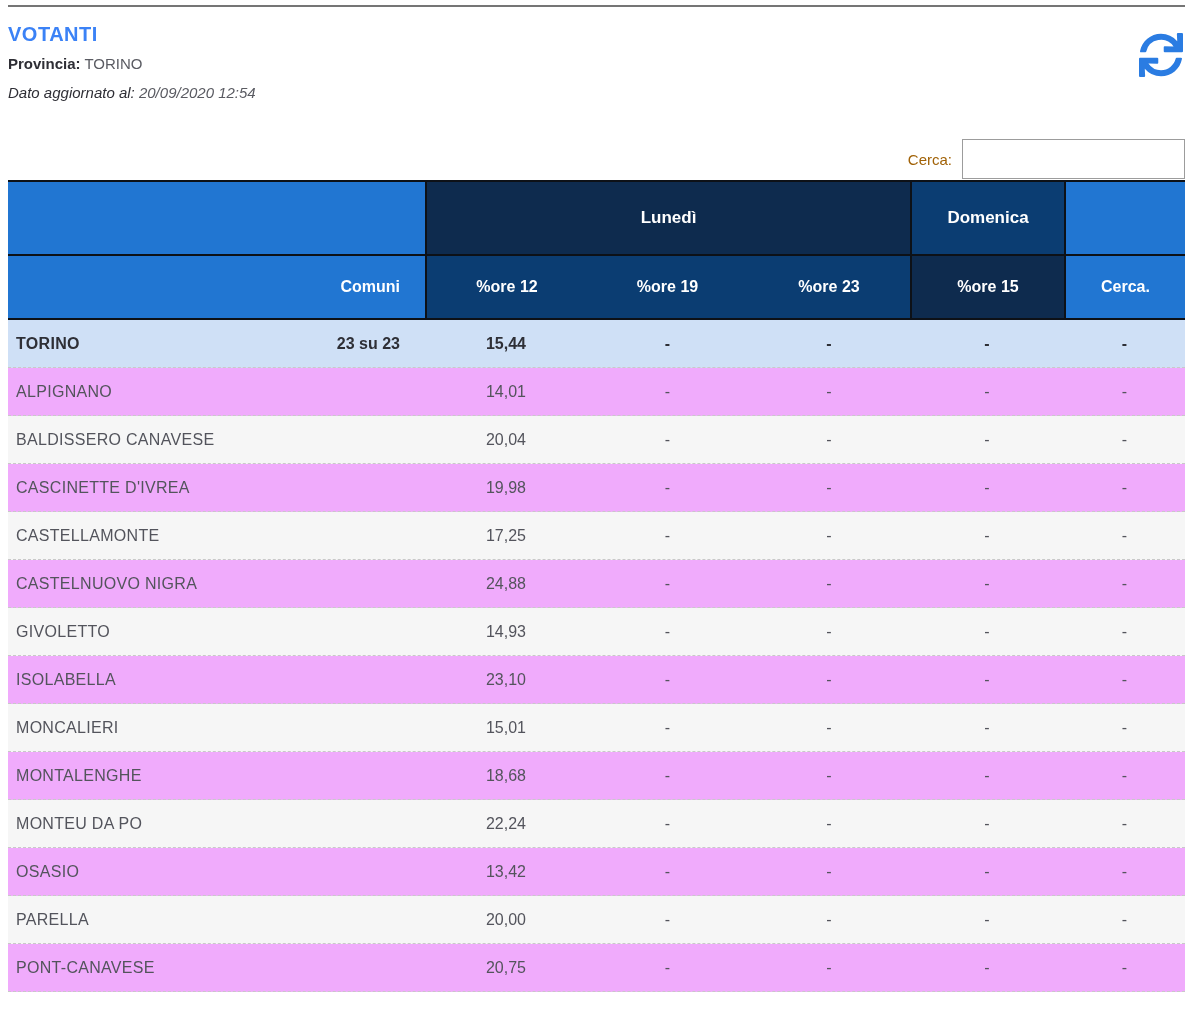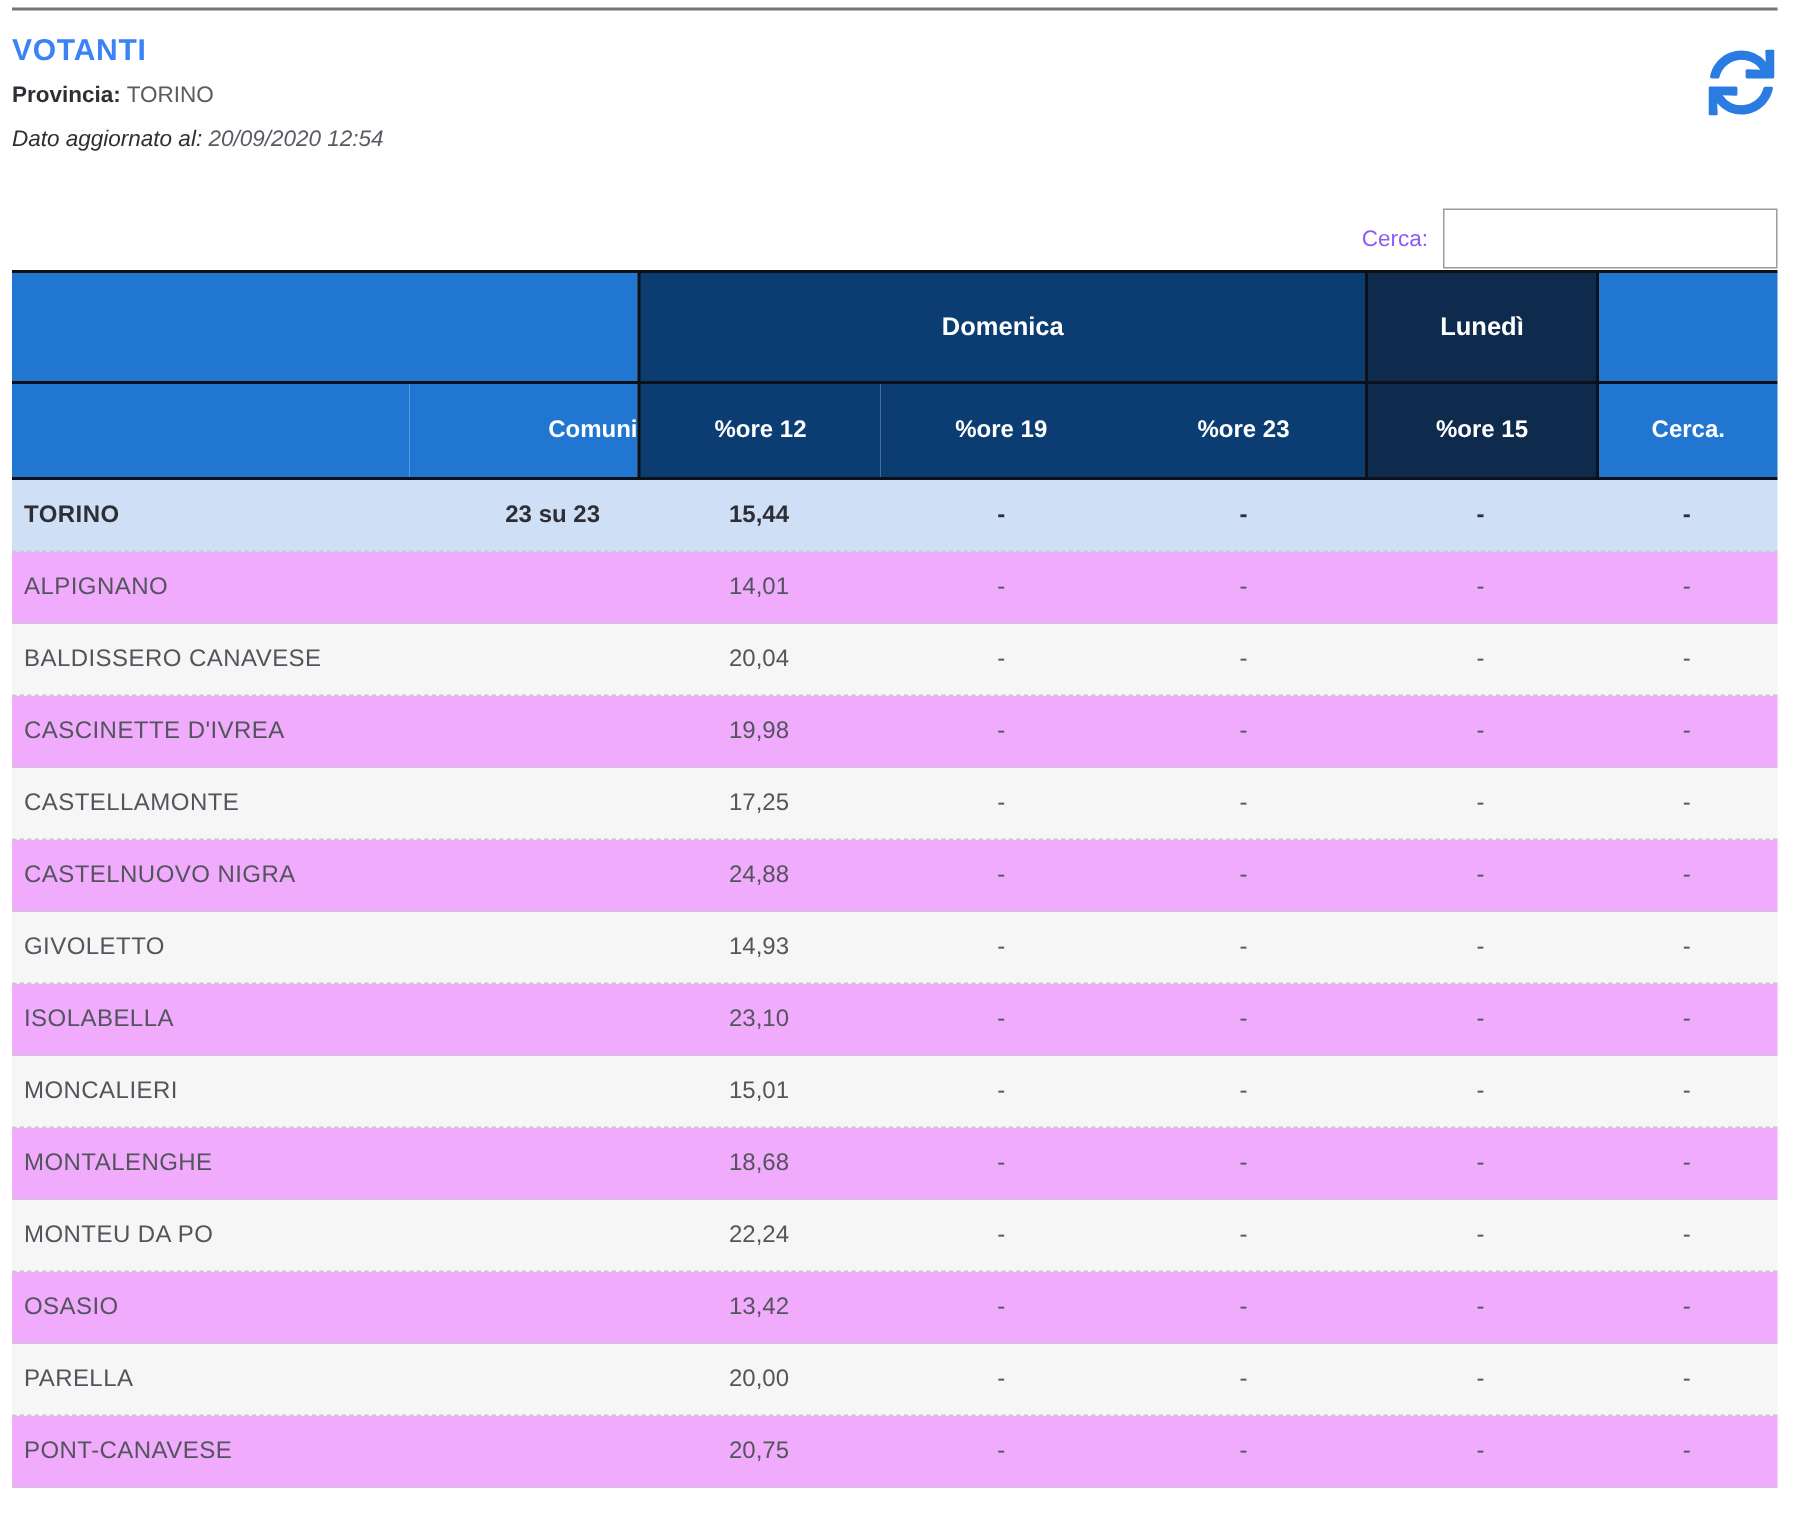--- a/index.html
+++ b/index.html
@@ -15,42 +15,42 @@
 
   h1.title { margin-top: 16px; font-size: 20px; font-weight: bold; color: #3b82f6; letter-spacing: .5px; }
   .prov-line { margin-top: 8px; font-size: 15px; line-height: 20px; }
   .prov-line .lbl { font-weight: bold; color: #2e2e35; }
   .prov-line .val { color: #5a5b62; }
   .dato-line { margin-top: 9px; font-size: 15px; line-height: 20px; font-style: italic; }
   .dato-line .lbl { font-weight: normal; color: #2e2e35; }
   .dato-line .val { color: #5a5b62; }
 
   .search-row { margin-top: 36px; display: flex; justify-content: flex-end; align-items: center; height: 40px; }
-  .search-row label { font-size: 15px; color: #8b5cf6; margin-right: 10px; }
+  .search-row label { font-size: 15px; color: #a16207; margin-right: 10px; }
   .search-row input { width: 223px; height: 40px; border: 1px solid #9c9c9c; background: #fff;
     font-size: 15px; padding: 0 8px; border-radius: 0; outline: none; }
 
   .votanti-table { margin-top: 1px; width: 1177px; border-top: 2px solid #0d1117; font-size: 16px; }
 
   .g-row { display: grid; grid-template-columns: 417px 485px 154px 121px; height: 74px;
     border-bottom: 2px solid #0d1117; }
   .h-row { display: grid; grid-template-columns: 265px 152px 162px 161px 162px 154px 121px; height: 64px;
     border-bottom: 2px solid #0d1117; }
   .t-row { display: grid; grid-template-columns: 265px 152px 162px 161px 162px 154px 121px; height: 48px;
     border-bottom: 1px dashed #c9c9c9; background: #f0abfc; }
 
   .g-cell, .h-cell { display: flex; align-items: center; color: #fff; font-weight: bold; }
   .g-cell { justify-content: center; font-size: 17px; }
   .h-cell { justify-content: center; font-size: 16px; }
   .bg-blue { background: #2176d2; }
   .bg-navy { background: #0b3d72; }
   .bg-dark { background: #0e2b4e; }
   .sep { border-left: 2px solid #0d1117; }
 
-  .h-cell.c-count { justify-content: flex-end; }
+  .h-cell.c-count { justify-content: flex-end; padding-right: 25px; }
 
   .t-cell { display: flex; align-items: center; color: #53545c; }
   .t-cell.c-name { justify-content: flex-start; padding-left: 8px; letter-spacing: .3px; }
   .t-cell.c-count { justify-content: flex-end; padding-right: 25px; }
   .t-cell.c-num { justify-content: center; }
 
   .t-row.total { background: #cfe0f6; font-weight: bold; }
   .t-row.total .t-cell { color: #2e2f36; }
   .t-row:nth-child(odd):not(.total) { background: #f6f6f6; }
 </style>
@@ -83,22 +83,22 @@
 
   <div class="search-row">
     <label>Cerca:</label>
     <input type="text" value="" style="">
   </div>
 
   <div class="votanti-table">
 
     <div class="g-row">
       <div class="g-cell bg-blue"></div>
+      <div class="g-cell bg-dark sep">Lunedì</div>
       <div class="g-cell bg-navy sep">Domenica</div>
-      <div class="g-cell bg-dark sep">Lunedì</div>
       <div class="g-cell bg-blue sep"></div>
     </div>
 
     <div class="h-row">
       <div class="h-cell bg-blue"></div>
       <div class="h-cell bg-blue c-count">Comuni</div>
       <div class="h-cell bg-navy sep">%ore 12</div>
       <div class="h-cell bg-navy">%ore 19</div>
       <div class="h-cell bg-navy">%ore 23</div>
       <div class="h-cell bg-dark sep">%ore 15</div>

